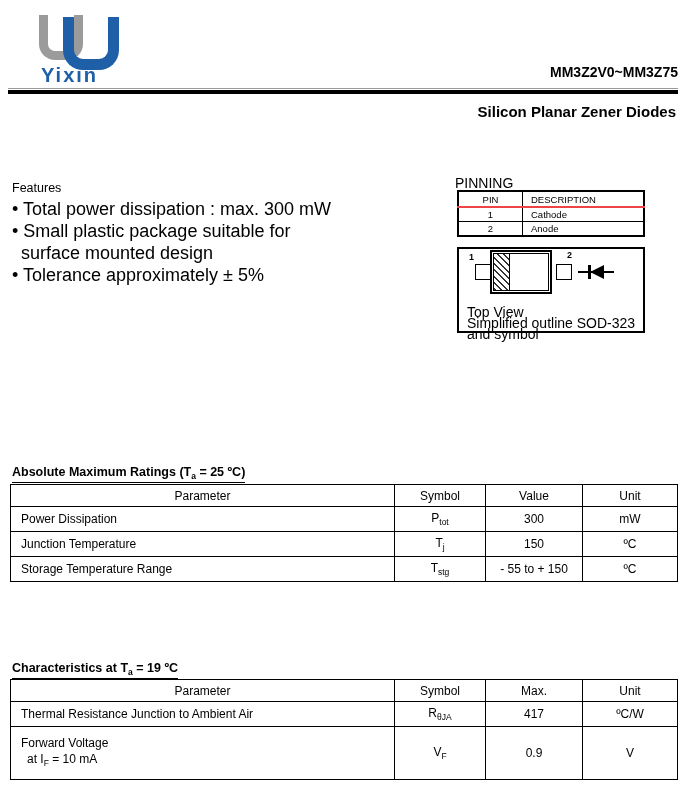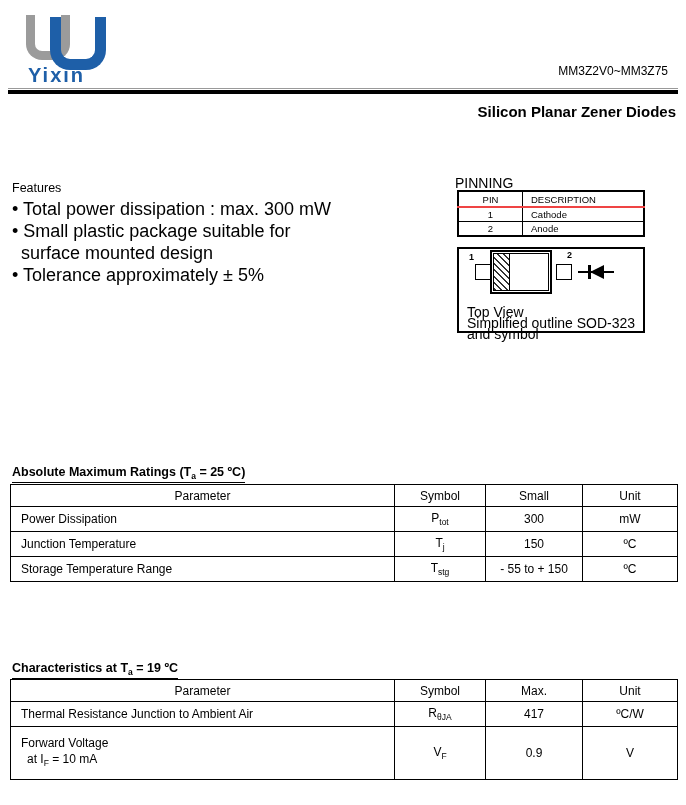--- a/index.html
+++ b/index.html
@@ -2,36 +2,36 @@
 <html><head>
 <meta charset="utf-8">
 <style>
   html,body { margin:0; padding:0; background:#fff; }
   .page {
     position:relative; width:686px; height:805px; background:#ffffff;
     font-family:"Liberation Sans", sans-serif; color:#000; overflow:hidden;
   }
 
   
-  .logo { position:absolute; left:26px; top:8px; width:110px; height:84px; }
+  .logo { position:absolute; left:39px; top:8px; width:110px; height:84px; }
   .u-gray {
     position:absolute; left:0px; top:7px; width:26px; height:36px;
     border:9px solid #9b9b9b; border-top:none; border-radius:0 0 16px 16px;
   }
   .u-blue {
     position:absolute; left:24px; top:9px; width:34px; height:42px;
     border:11px solid #1e5fa8; border-top:none; border-radius:0 0 20px 20px;
   }
   .logo-text {
     position:absolute; left:2px; top:56px; font-size:20px; font-weight:bold;
     color:#1e5fa8; letter-spacing:2px;
   }
 
   
-  .part-number { position:absolute; right:18px; top:64px; font-size:12px; font-weight:normal; }
+  .part-number { position:absolute; right:8px; top:64px; font-size:14px; font-weight:bold; }
   .rule-thin  { position:absolute; left:8px; right:8px; top:88px; height:1px; background:#999; }
   .rule-thick { position:absolute; left:8px; right:8px; top:90px; height:4px; background:#000; }
   .subtitle { position:absolute; right:10px; top:103px; font-size:15px; font-weight:bold; }
 
   
   .features-heading { position:absolute; left:12px; top:181px; font-size:12.5px; font-weight:normal; }
   .features-list { position:absolute; left:12px; top:198px; font-size:18px; line-height:22px; }
   .feature-cont { padding-left:9px; }
 
   
@@ -158,21 +158,21 @@
     <colgroup>
         <col class="col-param">
         <col class="col-sym">
         <col class="col-val">
         <col class="col-unit">
       </colgroup>
     <tbody>
         <tr>
       <th>Parameter</th>
       <th>Symbol</th>
-      <th>Small</th>
+      <th>Value</th>
       <th>Unit</th>
     </tr>
     <tr>
       <td class="p">Power Dissipation</td>
       <td><span>P</span><sub class="sb">tot</sub></td>
       <td>300</td>
       <td>mW</td>
     </tr>
     <tr>
       <td class="p">Junction Temperature</td>

